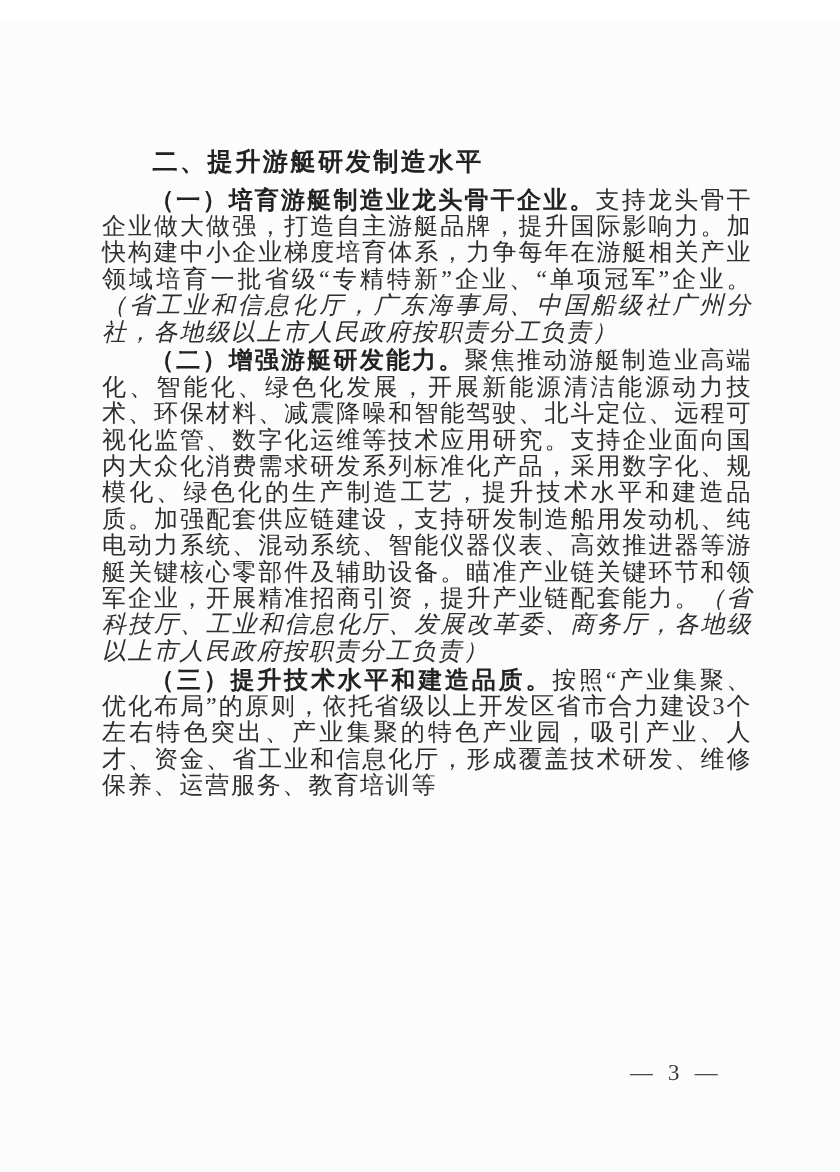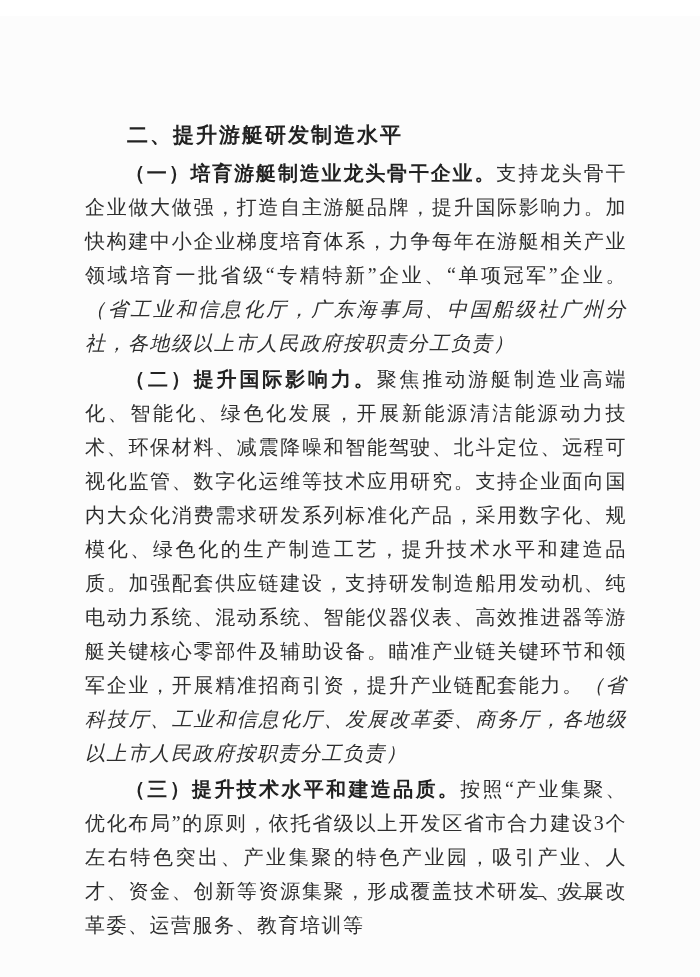--- a/index.html
+++ b/index.html
@@ -29,21 +29,21 @@
     font-size: 21px;
     font-weight: 700;
     line-height: 38px;
     text-indent: 2em;
     letter-spacing: 2px;
     color: #222222;
   }
   .para {
     margin: 2px 0 0 0;
     font-size: 20px;
-    line-height: 34px;
+    line-height: 22px;
     text-indent: 2em;
     text-align: justify;
     text-justify: inter-ideograph;
     letter-spacing: 1.5px;
     color: #2e2e2e;
   }
   .para .lead {
     font-weight: 700;
     color: #222222;
   }
@@ -64,20 +64,20 @@
 </head>
 <body>
 
 <div class="page">
   <div class="content">
 
     <h2 class="section-heading">二、提升游艇研发制造水平</h2>
 
     <p class="para"><span class="lead">（一）培育游艇制造业龙头骨干企业。</span><span>支持龙头骨干企业做大做强，打造自主游艇品牌，提升国际影响力。加快构建中小企业梯度培育体系，力争每年在游艇相关产业领域培育一批省级“专精特新”企业、“单项冠军”企业。</span><span class="attribution">（省工业和信息化厅，广东海事局、中国船级社广州分社，各地级以上市人民政府按职责分工负责）</span></p>
 
-    <p class="para"><span class="lead">（二）提升国际影响力。</span><span>聚焦推动游艇制造业高端化、智能化、绿色化发展，开展新能源清洁能源动力技术、环保材料、减震降噪和智能驾驶、北斗定位、远程可视化监管、数字化运维等技术应用研究。支持企业面向国内大众化消费需求研发系列标准化产品，采用数字化、规模化、绿色化的生产制造工艺，提升技术水平和建造品质。加强配套供应链建设，支持研发制造船用发动机、纯电动力系统、混动系统、智能仪器仪表、高效推进器等游艇关键核心零部件及辅助设备。瞄准产业链关键环节和领军企业，开展精准招商引资，提升产业链配套能力。</span><span class="attribution">（省科技厅、工业和信息化厅、发展改革委、商务厅，各地级以上市人民政府按职责分工负责）</span></p>
+    <p class="para"><span class="lead">（二）增强游艇研发能力。</span><span>聚焦推动游艇制造业高端化、智能化、绿色化发展，开展新能源清洁能源动力技术、环保材料、减震降噪和智能驾驶、北斗定位、远程可视化监管、数字化运维等技术应用研究。支持企业面向国内大众化消费需求研发系列标准化产品，采用数字化、规模化、绿色化的生产制造工艺，提升技术水平和建造品质。加强配套供应链建设，支持研发制造船用发动机、纯电动力系统、混动系统、智能仪器仪表、高效推进器等游艇关键核心零部件及辅助设备。瞄准产业链关键环节和领军企业，开展精准招商引资，提升产业链配套能力。</span><span class="attribution">（省科技厅、工业和信息化厅、发展改革委、商务厅，各地级以上市人民政府按职责分工负责）</span></p>
 
-    <p class="para"><span class="lead">（三）提升技术水平和建造品质。</span><span>按照“产业集聚、优化布局”的原则，依托省级以上开发区省市合力建设3个左右特色突出、产业集聚的特色产业园，吸引产业、人才、资金、创新等资源集聚，形成覆盖技术研发、发展改革委、运营服务、教育培训等</span><span class="attribution"></span></p>
+    <p class="para"><span class="lead">（三）提升技术水平和建造品质。</span><span>按照“产业集聚、优化布局”的原则，依托省级以上开发区省市合力建设3个左右特色突出、产业集聚的特色产业园，吸引产业、人才、资金、省工业和信息化厅，形成覆盖技术研发、维修保养、运营服务、教育培训等</span><span class="attribution"></span></p>
 
   </div>
 
   <div class="page-number">— 3 —</div>
 </div>
 
 </body></html>

